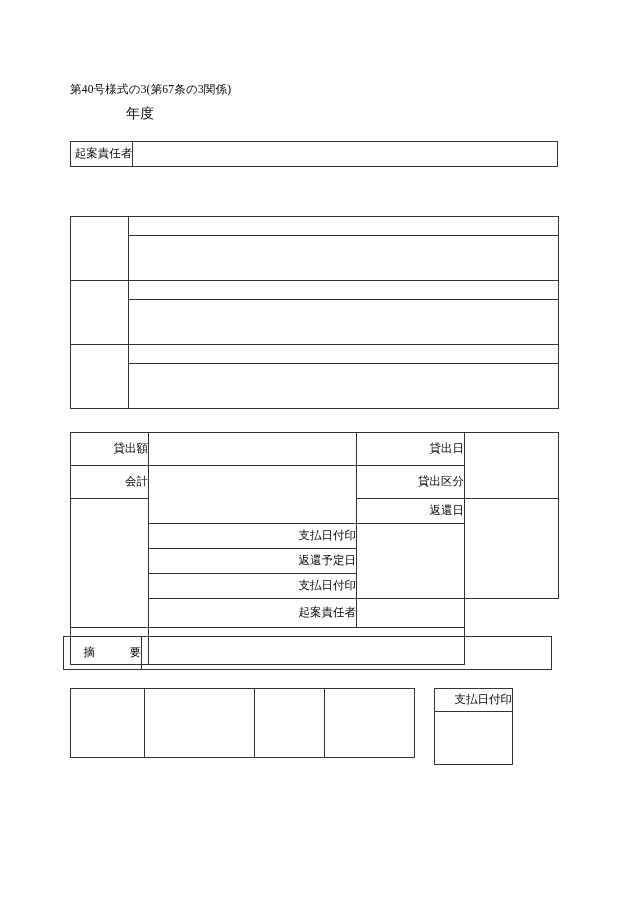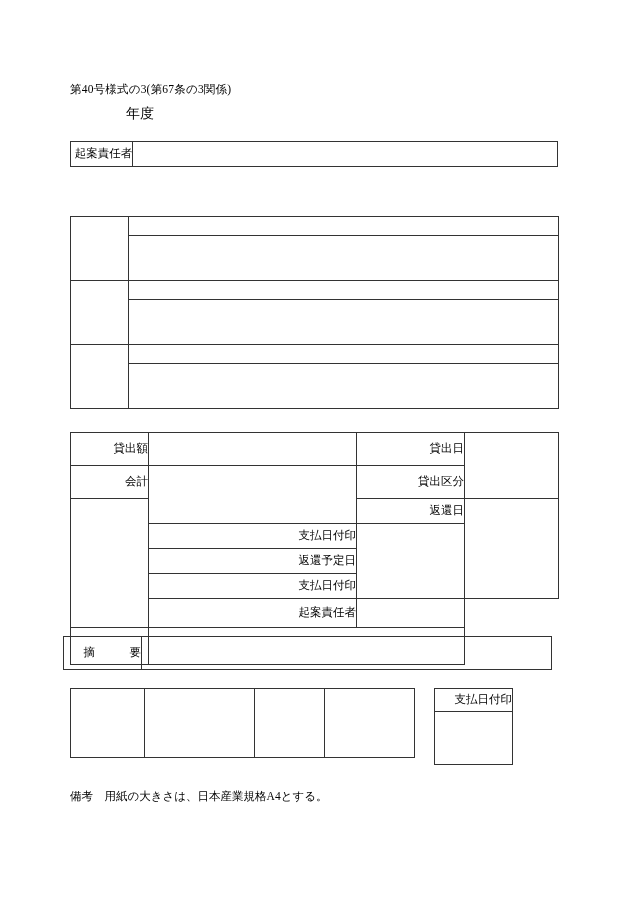--- a/index.html
+++ b/index.html
@@ -224,15 +224,14 @@
     <tbody>
         <tr>
       <td style="height:22px">支払日付印</td>
     </tr>
     <tr>
       <td style="height:52px"></td>
     </tr>
   </tbody>
     </table>
 
-  <div class="note">備考　用紙の大きさは、日本産業規格A4とする。</div>
 
 </div>
 
 </body></html>

